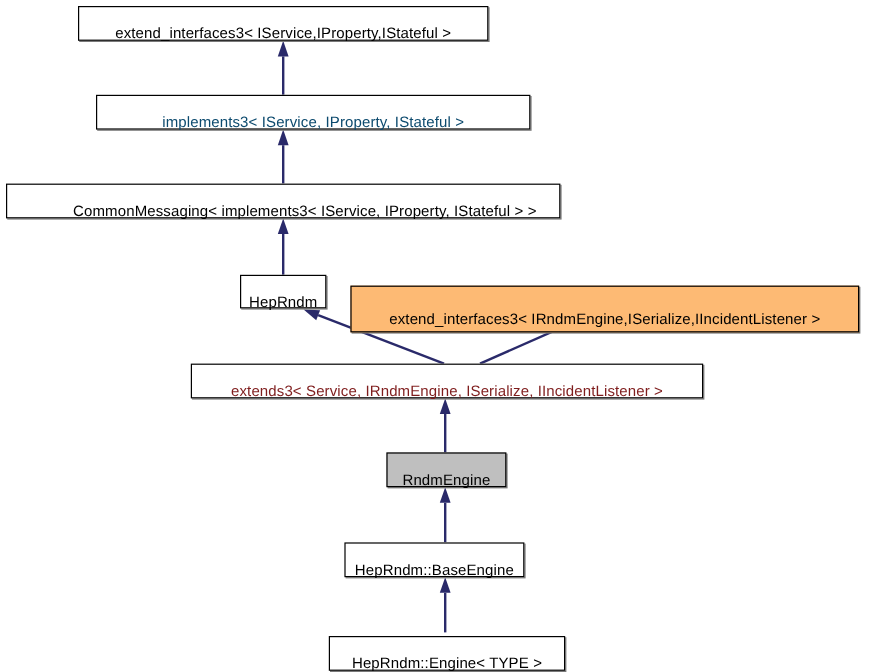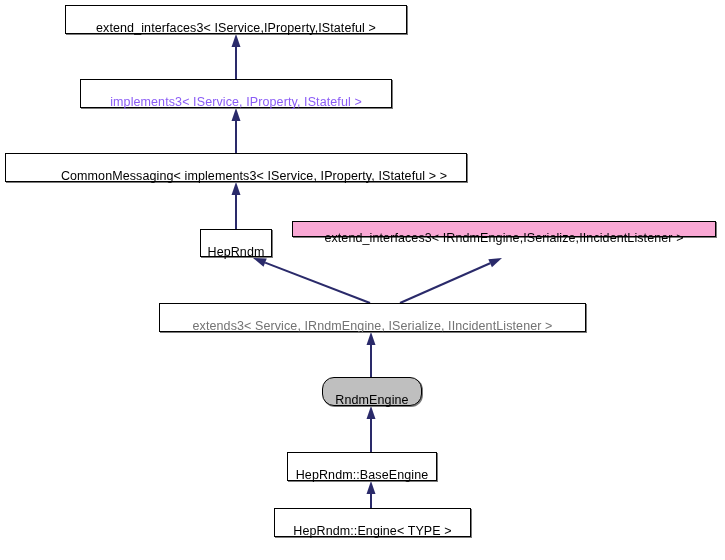--- a/index.html
+++ b/index.html
@@ -33,21 +33,20 @@
     align-items: center;
     justify-content: center;
     white-space: nowrap;
     font-size: 12.5px;
     line-height: 1;
     letter-spacing: 0.1px;
     box-shadow: 1px 1px 0 0 #7a7a7a;
   }
   .node.highlight {
     background: #bfbfbf;
-    border-radius: 12px;
   }
   .node-label {
     padding: 0 6px;
     display: block;
     margin-top: 18px;
   }
 </style>
 </head>
 <body>
 
@@ -85,39 +84,39 @@
       <g>
         <line x1="371" y1="527" x2="371" y2="494" stroke="#2a2a6a" stroke-width="2"></line>
         <polygon points="371,481 375.5,494 366.5,494" fill="#2a2a6a"></polygon>
       </g>
     </svg>
 
   <div id="nodes-layer">
       <div class="node" style="left: 65px; top: 5px; width: 342px; height: 29px; border-color: rgb(0, 0, 0); background: rgb(255, 255, 255); color: rgb(0, 0, 0);">
         <span class="node-label">extend_interfaces3&lt; IService,IProperty,IStateful &gt;</span>
       </div>
-      <div class="node" style="left: 80px; top: 79px; width: 312px; height: 29px; border-color: rgb(0, 0, 0); background: rgb(255, 255, 255); color: #8b5cf6;">
+      <div class="node" style="left: 80px; top: 79px; width: 362px; height: 29px; border-color: rgb(0, 0, 0); background: rgb(255, 255, 255); color: #0c4a6e;">
         <span class="node-label">implements3&lt; IService, IProperty, IStateful &gt;</span>
       </div>
       <div class="node" style="left: 5px; top: 153px; width: 462px; height: 29px; border-color: rgb(0, 0, 0); background: rgb(255, 255, 255); color: rgb(0, 0, 0); padding-left: 36px;">
         <span class="node-label">CommonMessaging&lt; implements3&lt; IService, IProperty, IStateful &gt; &gt;</span>
       </div>
       <div class="node" style="left: 200px; top: 229px; width: 72px; height: 28px; border-color: rgb(0, 0, 0); background: rgb(255, 255, 255); color: rgb(0, 0, 0);">
         <span class="node-label">HepRndm</span>
       </div>
-      <div class="node" style="left: 292px; top: 221px; width: 424px; height: 16px; border-color: rgb(0, 0, 0); background: #f9a8d4; color: rgb(0, 0, 0);">
+      <div class="node" style="left: 292px; top: 238px; width: 424px; height: 39px; border-color: rgb(0, 0, 0); background: #fdba74; color: rgb(0, 0, 0);">
         <span class="node-label">extend_interfaces3&lt; IRndmEngine,ISerialize,IIncidentListener &gt;</span>
       </div>
-      <div class="node" style="left: 159px; top: 303px; width: 427px; height: 29px; border-color: rgb(0, 0, 0); background: rgb(255, 255, 255); color: #737373;">
+      <div class="node" style="left: 159px; top: 303px; width: 427px; height: 29px; border-color: rgb(0, 0, 0); background: rgb(255, 255, 255); color: #7f1d1d;">
         <span class="node-label">extends3&lt; Service, IRndmEngine, ISerialize, IIncidentListener &gt;</span>
       </div>
       <div class="node highlight" style="left: 322px; top: 377px; width: 100px; height: 29px; border-color: rgb(0, 0, 0); background: rgb(191, 191, 191); color: rgb(0, 0, 0);">
         <span class="node-label">RndmEngine</span>
       </div>
       <div class="node" style="left: 287px; top: 452px; width: 150px; height: 29px; border-color: rgb(0, 0, 0); background: rgb(255, 255, 255); color: rgb(0, 0, 0);">
         <span class="node-label">HepRndm::BaseEngine</span>
       </div>
-      <div class="node" style="left: 274px; top: 508px; width: 197px; height: 29px; border-color: rgb(0, 0, 0); background: rgb(255, 255, 255); color: rgb(0, 0, 0);">
+      <div class="node" style="left: 274px; top: 530px; width: 197px; height: 29px; border-color: rgb(0, 0, 0); background: rgb(255, 255, 255); color: rgb(0, 0, 0);">
         <span class="node-label">HepRndm::Engine&lt; TYPE &gt;</span>
       </div>
     </div>
 
 </div>
 
 </body></html>

